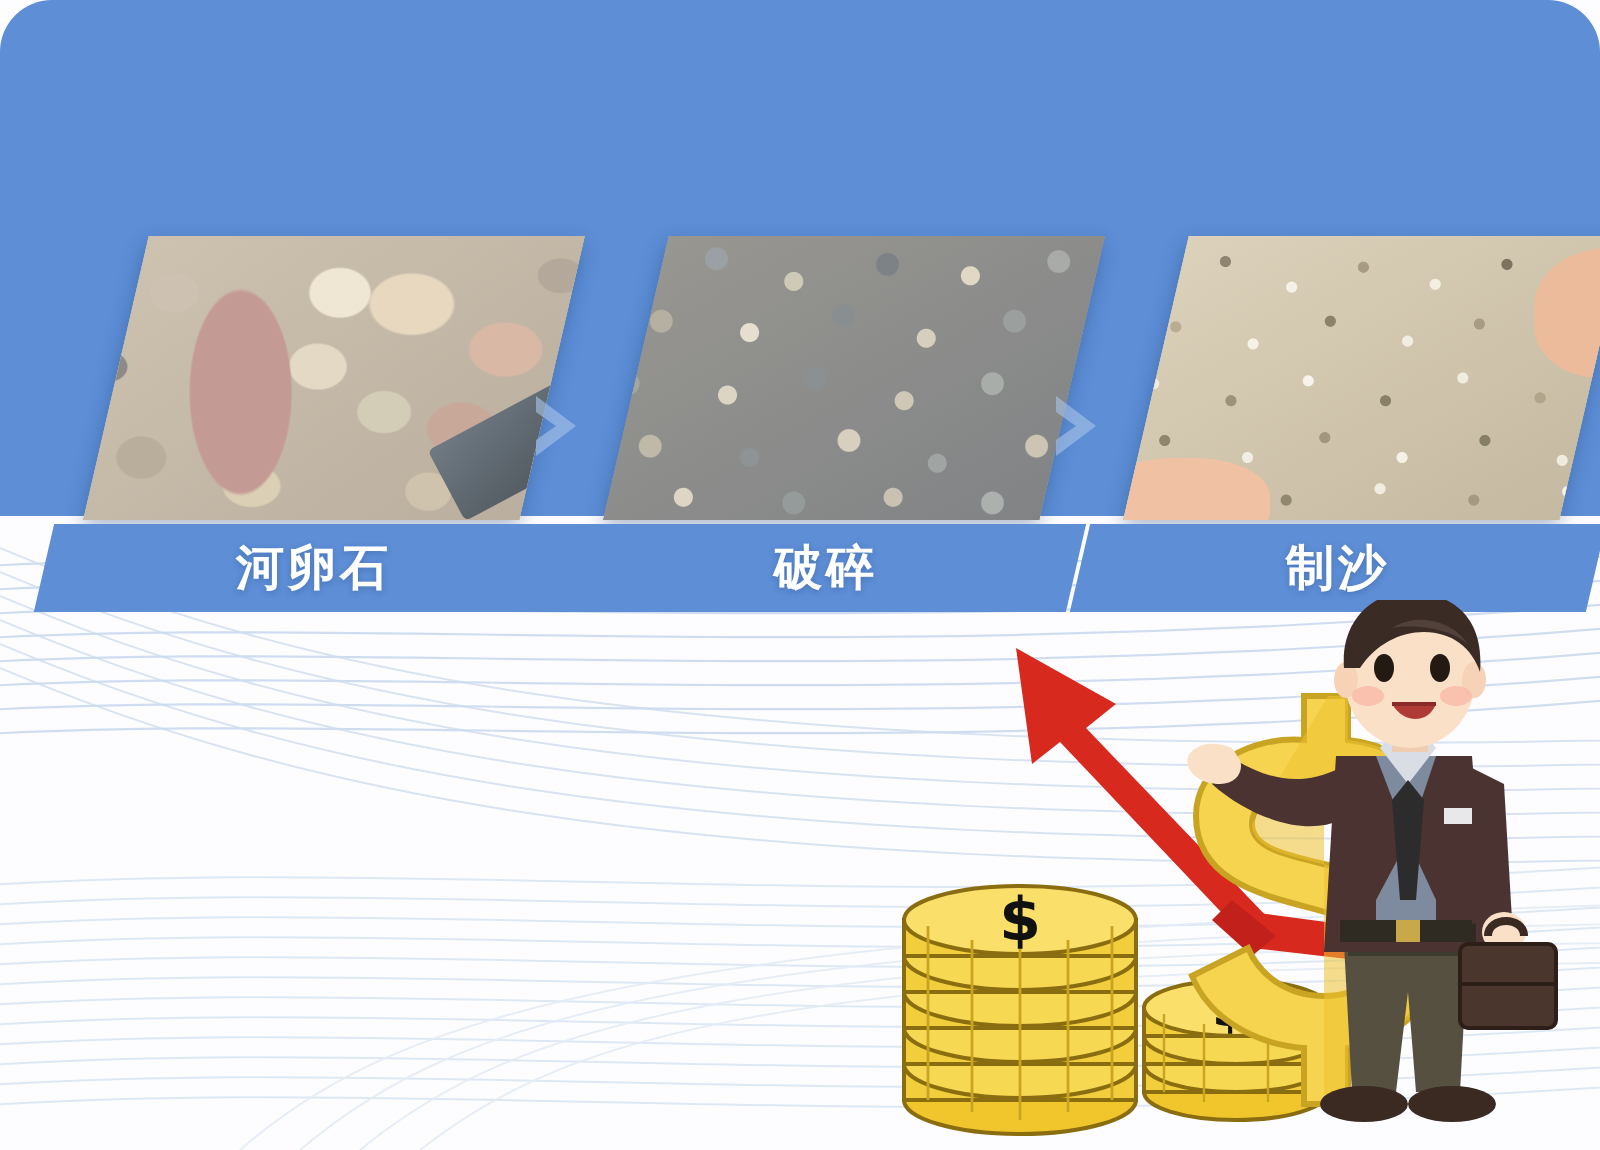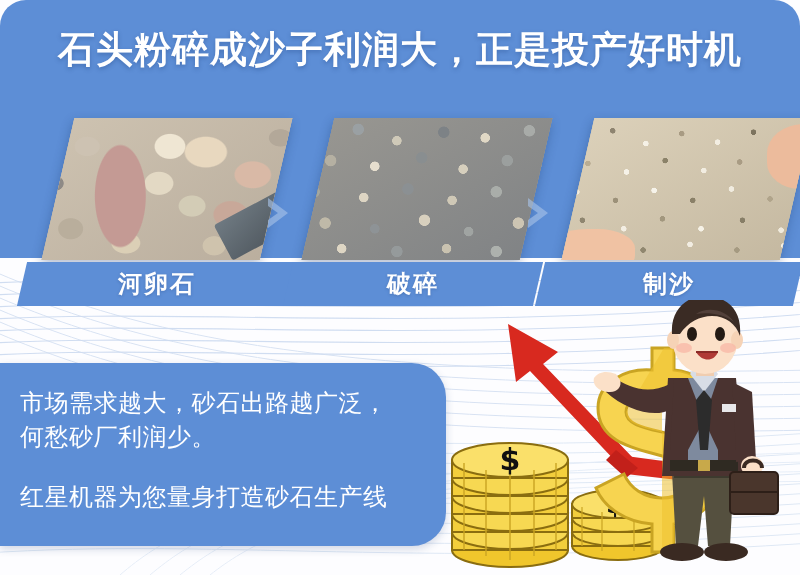--- a/index.html
+++ b/index.html
@@ -233,21 +233,20 @@
       <g stroke="#e4ecf7" stroke-width="1" fill="none" opacity="0.9">
         <path d="M120 320 C 200 250, 330 210, 860 196"></path>
         <path d="M150 320 C 230 252, 350 214, 860 206"></path>
         <path d="M180 320 C 258 256, 372 220, 860 216"></path>
         <path d="M210 320 C 286 260, 396 228, 860 226"></path>
       </g>
     </svg>
   </div>
 
   <div class="header-panel"></div>
-  <div class="header-title">石头粉碎成沙子利润大，正是投产好时机</div>
 
   <div class="tile tile1">
     <div class="inner ph-pebbles">
       <div class="slab"></div>
     </div>
   </div>
   <div class="tile tile2">
     <div class="inner ph-gravel"></div>
   </div>
   <div class="tile tile3">
@@ -395,19 +394,14 @@
 
         <ellipse cx="254" cy="48" rx="8" ry="5" fill="#f8b7a6" opacity="0.75"></ellipse>
         <ellipse cx="298" cy="48" rx="8" ry="5" fill="#f8b7a6" opacity="0.75"></ellipse>
 
         <path d="M266 52 C 272 62, 284 62, 288 52 Z" fill="#b03a35"></path>
         <path d="M266 52 L288 52" stroke="#8a2b27" stroke-width="2"></path>
       </g>
     </svg>
   </div>
 
-  <div class="msg-card">
-    <div class="msg-line msg-l1">市场需求越大，砂石出路越广泛，</div>
-    <div class="msg-line msg-l2">何愁砂厂利润少。</div>
-    <div class="msg-line msg-l3">红星机器为您量身打造砂石生产线</div>
-  </div>
 
 </div>
 
 </body></html>

